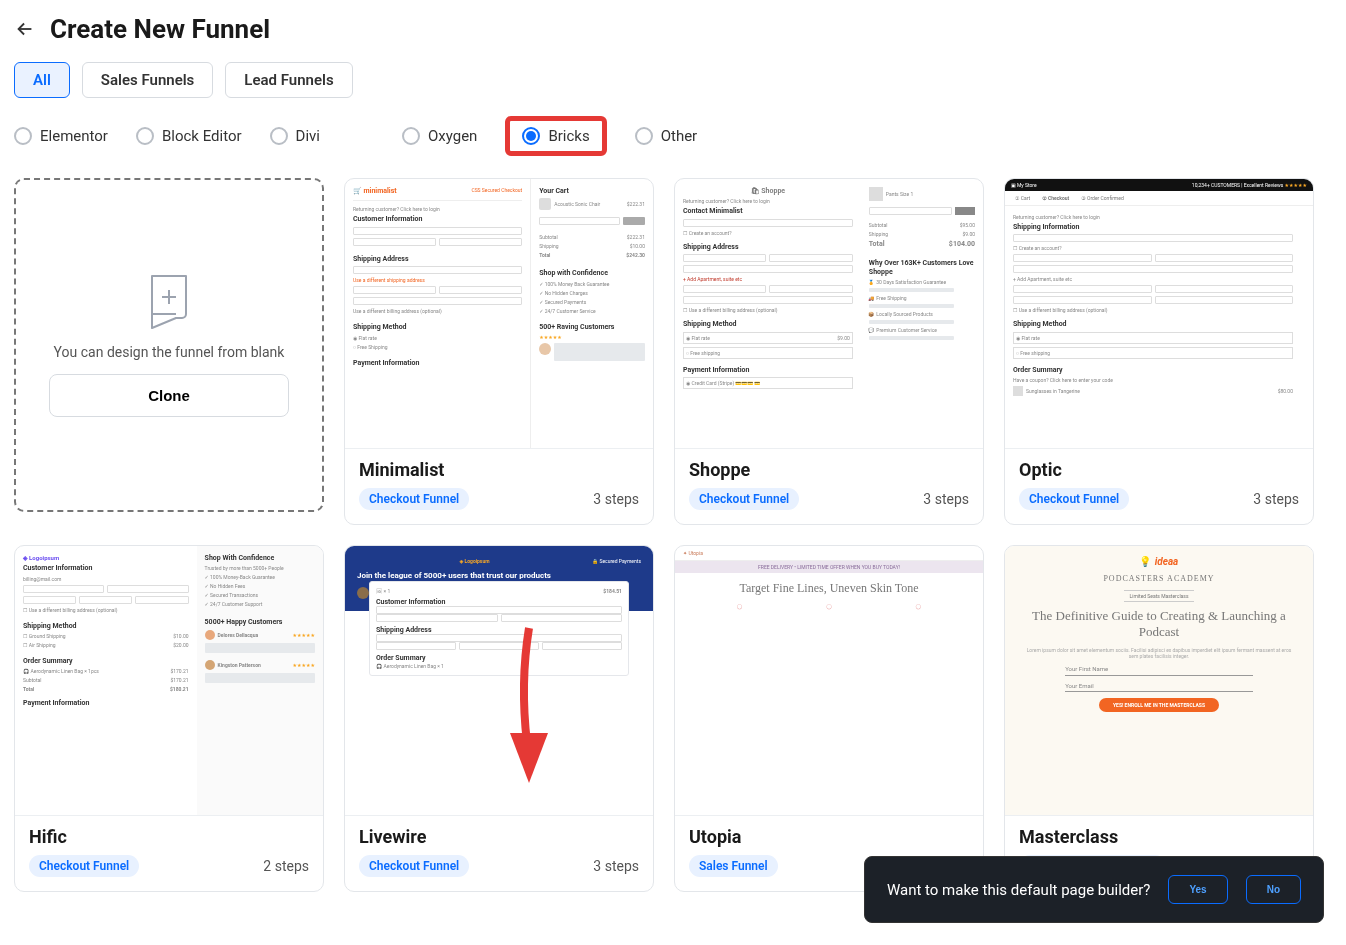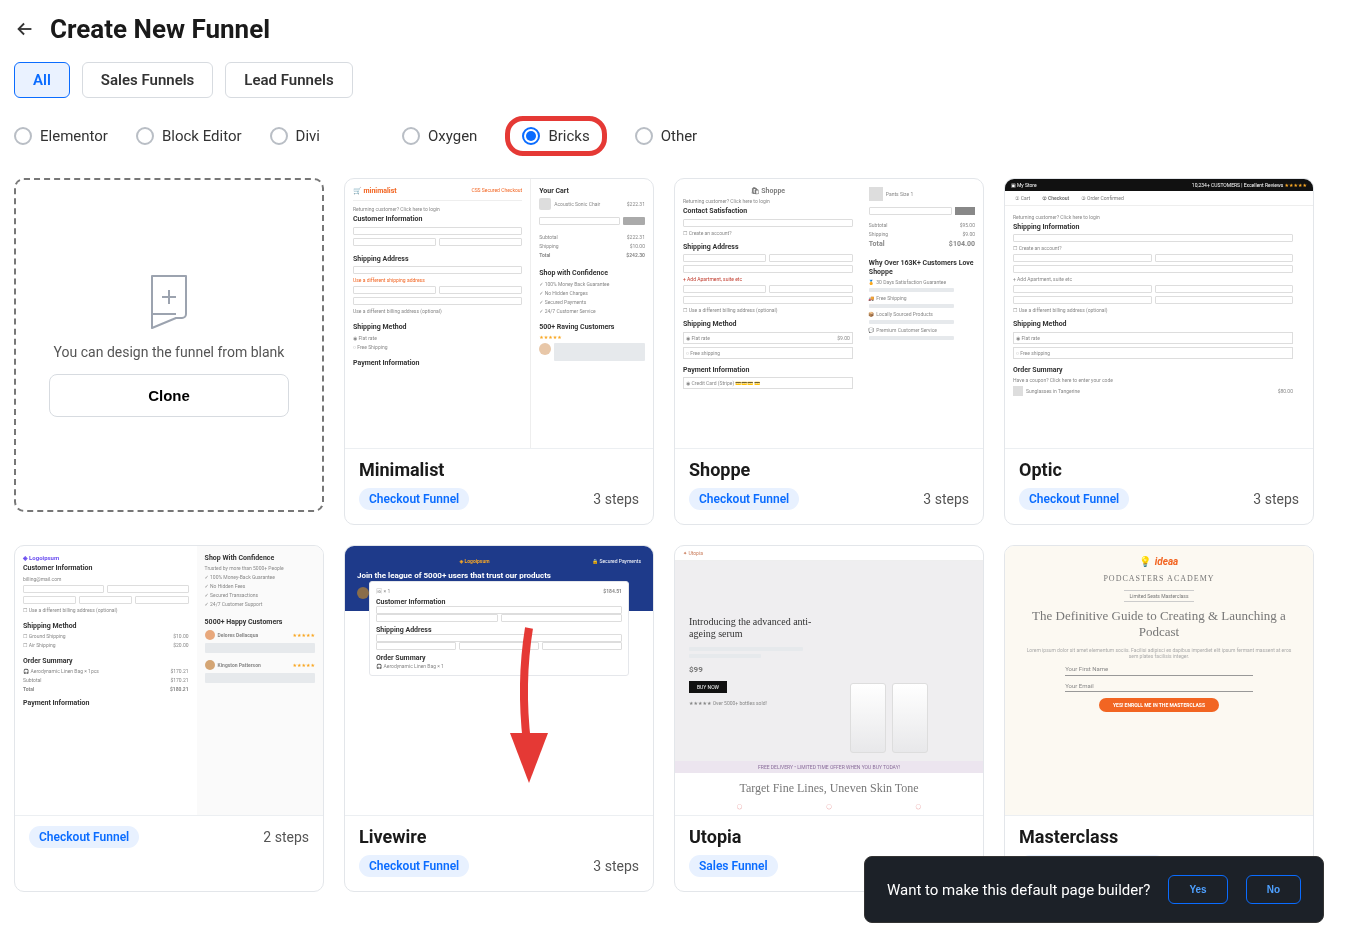--- a/index.html
+++ b/index.html
@@ -8,21 +8,21 @@
   .back-arrow { width: 22px; height: 22px; cursor: pointer; }
   .page-title { font-size: 26px; font-weight: 700; color: #1a1a1a; }
   .filter-row { display: flex; gap: 12px; margin-bottom: 18px; }
   .pill { border: 1px solid #d7dbe0; border-radius: 6px; padding: 8px 18px; font-size: 15px; font-weight: 600; color: #333; cursor: pointer; background:#fff; }
   .pill.active { border-color: #0a6cff; color: #0a6cff; background: #eaf2ff; }
   .builder-row { display: flex; gap: 28px; margin-bottom: 22px; align-items: center; }
   .builder-opt { display: flex; align-items: center; gap: 8px; cursor: pointer; font-size: 15px; color: #333; }
   .radio { width: 18px; height: 18px; border: 2px solid #b9bec5; border-radius: 50%; display:inline-flex; align-items:center; justify-content:center; }
   .radio.sel { border-color:#0a6cff; }
   .radio.sel::after { content:""; width:10px; height:10px; border-radius:50%; background:#0a6cff; }
-  .highlight-box { border: 5px solid #e53935; border-radius: 18px; padding: 6px 12px; display:flex; align-items:center; gap:8px; }
+  .highlight-box { border: 5px solid #e53935; border-radius: 6px; padding: 6px 12px; display:flex; align-items:center; gap:8px; }
   .grid { display:grid; grid-template-columns: repeat(4, 310px); gap: 20px; }
   .card { border:1px solid #e3e6ea; border-radius:10px; overflow:hidden; display:flex; flex-direction:column; position:relative; background:#fff;}
   .card.blank { border: 2px dashed #777; justify-content:center; align-items:center; padding: 30px 20px; gap:14px; height:334px;}
   .thumb { height: 270px; display:flex; overflow:hidden; border-bottom:1px solid #eceff2; font-size:5px; line-height:1.2; color:#777; }
   .card-foot { padding: 10px 14px 14px 14px; display:flex; flex-direction:column; gap:8px;}
   .card-title { font-size:18px; font-weight:700; color:#1a1a1a;}
   .card-row2 { display:flex; justify-content:space-between; align-items:center;}
   .badge { background:#e8f1ff; color:#0a6cff; border-radius:14px; font-size:12px; font-weight:600; padding:4px 10px; }
   .steps { font-size:14px; color:#555; }
   .plus-icon { width:54px; height:56px; }
@@ -171,21 +171,21 @@
         <span class="steps">3 steps</span>
       </div>
     </div>
   </div>
 
   <div class="card">
     <div class="thumb">
       <div class="t-col" style="flex:1.6">
         <div style="text-align:center;font-size:7px;font-weight:600">🛍 <span>Shoppe</span></div>
         <div class="t-sm">Returning customer? Click here to login</div>
-        <div class="t-head">Contact Satisfaction</div>
+        <div class="t-head">Contact Minimalist</div>
         <div class="t-box"></div>
         <div class="t-sm">☐ Create an account?</div>
         <div class="t-head" style="margin-top:4px">Shipping Address</div>
         <div style="display:flex;gap:3px">
             <div class="t-box" style="flex:1"></div>
             <div class="t-box" style="flex:1"></div>
           </div>
         <div class="t-box"></div>
         <div class="t-sm" style="color:#c0392b">+ Add Apartment, suite etc</div>
         <div style="display:flex;gap:3px">
@@ -357,20 +357,21 @@
         <div class="t-line" style="height:10px"></div>
         <div style="display:flex;gap:3px;align-items:center;margin-top:4px">
             <div style="width:10px;height:10px;background:#d4a574;border-radius:50%"></div>
             <span class="t-sm" style="font-weight:700">Kingston Patterson</span>
             <span style="color:#f9a825;margin-left:auto">★★★★★</span>
           </div>
         <div class="t-line" style="height:10px"></div>
       </div>
     </div>
     <div class="card-foot">
+      <div class="card-title">Hific</div>
       <div class="card-row2">
           <span class="badge">Checkout Funnel</span>
           <span class="steps">2 steps</span>
         </div>
     </div>
   </div>
 
   <div class="card">
     <div class="thumb" style="flex-direction:column">
       <div class="t-blue" style="padding:12px;display:flex;flex-direction:column;align-items:flex-start;gap:3px">
@@ -418,34 +419,20 @@
         </div>
     </div>
   </div>
 
   <div class="card">
     <div class="thumb" style="flex-direction:column">
       <div style="display:flex;justify-content:space-between;padding:4px 8px;font-size:5px;border-bottom:1px solid #eee">
           <span style="color:#c97b5a">✦ <span>Utopia</span></span>
           <span></span>
         </div>
-      <div style="display:flex;background:#efeef0;flex:1">
-        <div class="t-col" style="flex:1;justify-content:center;padding-left:14px">
-          <div style="font-family:Georgia,serif;font-size:10px;color:#333">Introducing the advanced anti-ageing serum</div>
-          <div class="t-line" style="width:80%;margin-top:4px"></div>
-          <div class="t-line" style="width:50%"></div>
-          <div style="font-size:8px;font-weight:700;margin-top:4px">$99</div>
-          <div style="background:#111;color:#fff;font-size:5px;padding:3px 8px;width:fit-content;margin-top:3px">BUY NOW</div>
-          <div class="t-sm" style="margin-top:4px">★★★★★ Over 5000+ bottles sold!</div>
-        </div>
-        <div style="flex:1;position:relative">
-          <div style="position:absolute;bottom:8px;left:10px;width:36px;height:70px;background:linear-gradient(#fff,#e8e8ea);border-radius:3px;border:1px solid #ddd"></div>
-          <div style="position:absolute;bottom:8px;left:52px;width:36px;height:70px;background:linear-gradient(#fff,#e8e8ea);border-radius:3px;border:1px solid #ddd"></div>
-        </div>
-      </div>
       <div style="background:#ece5ef;color:#8a6d9b;font-size:5px;text-align:center;padding:3px">FREE DELIVERY • LIMITED TIME OFFER WHEN YOU BUY TODAY!</div>
       <div style="text-align:center;font-family:Georgia,serif;font-size:12px;padding:8px">Target Fine Lines, Uneven Skin Tone</div>
       <div style="display:flex;justify-content:space-around;padding:0 20px 6px 20px">
           <span style="color:#e9a0a0">◯</span>
           <span style="color:#e9a0a0">◯</span>
           <span style="color:#e9a0a0">◯</span>
         </div>
     </div>
     <div class="card-foot">
       <div class="card-title">Utopia</div>

